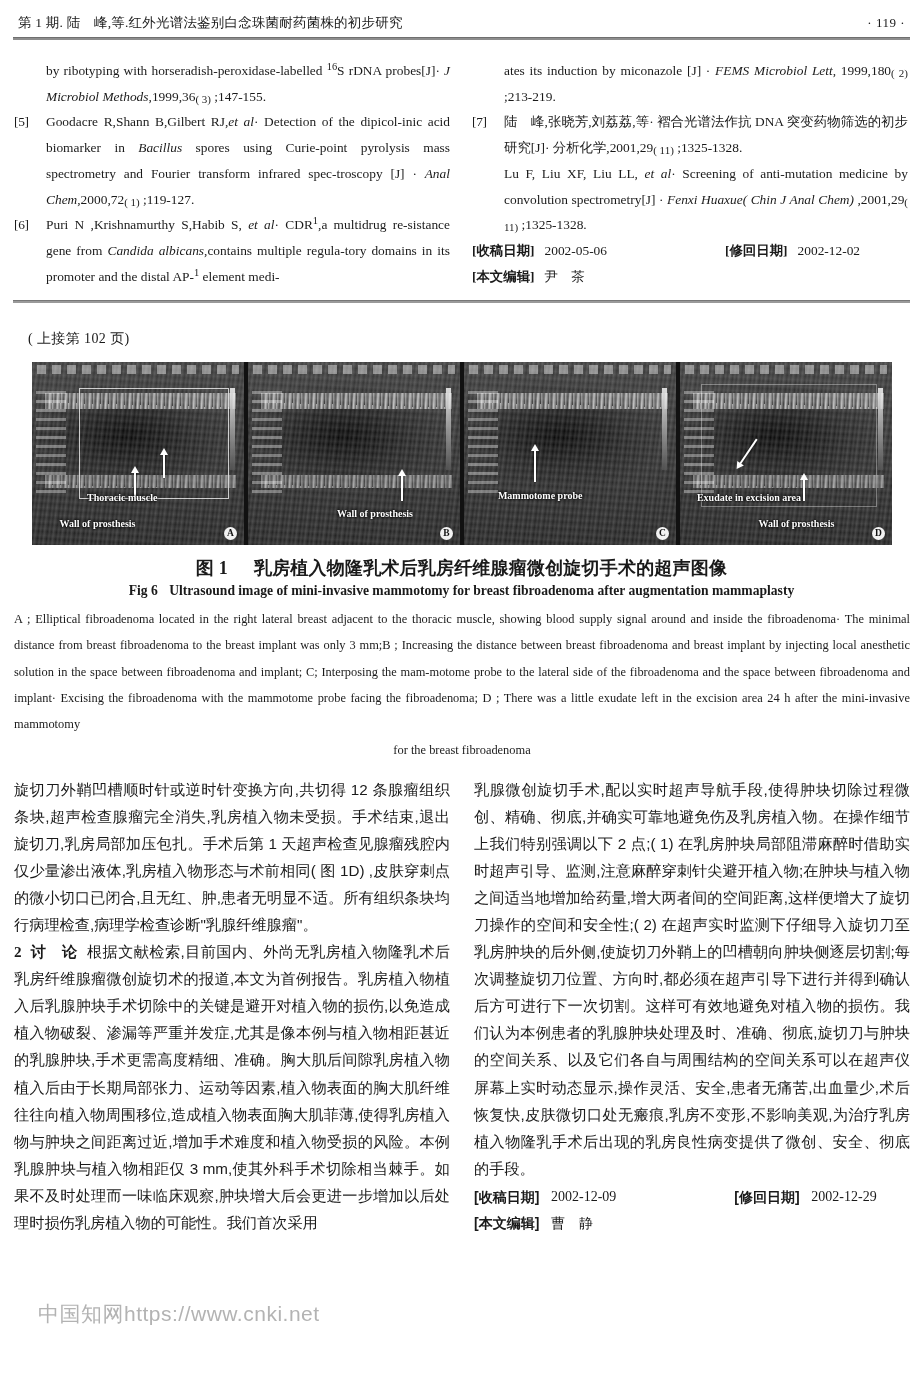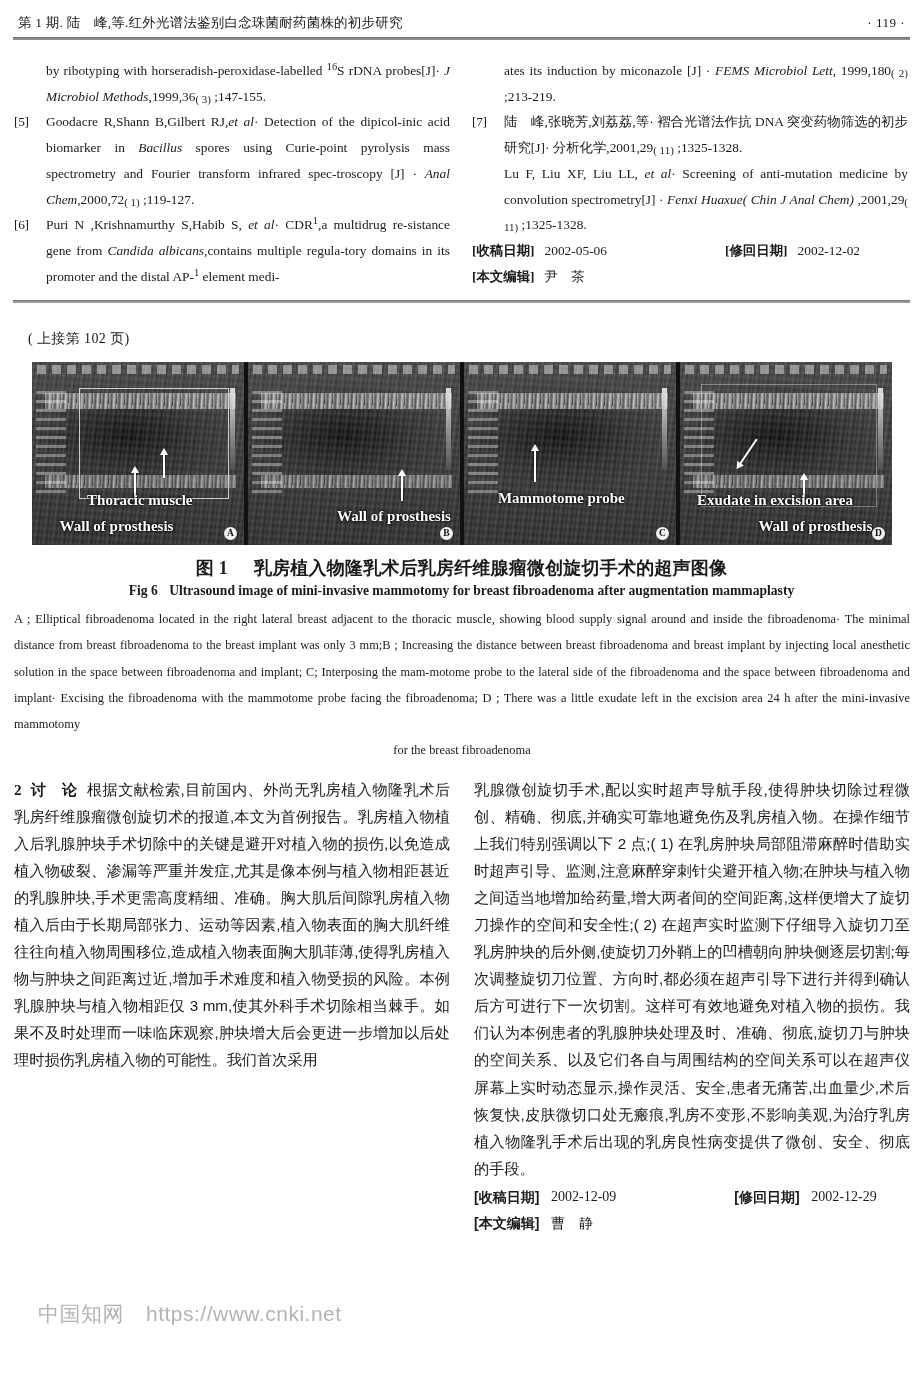--- a/index.html
+++ b/index.html
@@ -189,21 +189,21 @@
     position: absolute;
     top: 14%; right: 9px;
     width: 5px; height: 45%;
     background: linear-gradient(#fff, #bbb 40%, #555);
     opacity: 0.8;
   }
   .us-label {
     position: absolute;
     color: #fff;
     font-family: "Liberation Serif", serif;
-    font-size: 15px;
+    font-size: 10px;
     font-weight: bold;
     text-shadow: 0 0 3px #000, 0 0 2px #000;
     white-space: nowrap;
   }
   .arrow-up {
     position: absolute;
     width: 2px;
     background: #fff;
     box-shadow: 0 0 2px #000;
   }
@@ -311,21 +311,20 @@
   }
   .body-meta .meta-line { font-size: 14px; line-height: 1.9; }
 
   
   .watermark {
     position: absolute;
     left: 38px;
     top: 1300px;
     display: flex;
     align-items: center;
-    gap: 22px;
     color: #b3b3b3;
     font-size: 21px;
     font-family: "Liberation Sans", "DejaVu Sans", sans-serif;
     letter-spacing: 0.5px;
   }
 </style>
 </head>
 <body>
 
 <div class="page">
@@ -460,20 +459,21 @@
   </div>
 
   <div class="cap-desc">
     <span>A ; Elliptical fibroadenoma located in the right lateral breast adjacent to the thoracic muscle, showing blood supply signal around and inside the fibroadenoma· The minimal distance from breast fibroadenoma to the breast implant was only 3 mm;B ; Increasing the distance between breast fibroadenoma and breast implant by injecting local anesthetic solution in the space between fibroadenoma and implant; C; Interposing the mam-motome probe to the lateral side of the fibroadenoma and the space between fibroadenoma and implant· Excising the fibroadenoma with the mammotome probe facing the fibroadenoma; D ; There was a little exudate left in the excision area 24 h after the mini-invasive mammotomy</span>
     <span class="desc-center">for the breast fibroadenoma</span>
   </div>
 
   <div class="body-cols">
 
     <div class="body-col">
+      <p>旋切刀外鞘凹槽顺时针或逆时针变换方向,共切得 12 条腺瘤组织条块,超声检查腺瘤完全消失,乳房植入物未受损。手术结束,退出旋切刀,乳房局部加压包扎。手术后第 1 天超声检查见腺瘤残腔内仅少量渗出液体,乳房植入物形态与术前相同( 图 1D) ,皮肤穿刺点的微小切口已闭合,且无红、肿,患者无明显不适。所有组织条块均行病理检查,病理学检查诊断"乳腺纤维腺瘤"。</p>
       <p><span class="sec-head num-inline">2</span><span>&nbsp;&nbsp;</span><span class="sec-head">讨　论</span><span>&nbsp;&nbsp;</span><span>根据文献检索,目前国内、外尚无乳房植入物隆乳术后乳房纤维腺瘤微创旋切术的报道,本文为首例报告。乳房植入物植入后乳腺肿块手术切除中的关键是避开对植入物的损伤,以免造成植入物破裂、渗漏等严重并发症,尤其是像本例与植入物相距甚近的乳腺肿块,手术更需高度精细、准确。胸大肌后间隙乳房植入物植入后由于长期局部张力、运动等因素,植入物表面的胸大肌纤维往往向植入物周围移位,造成植入物表面胸大肌菲薄,使得乳房植入物与肿块之间距离过近,增加手术难度和植入物受损的风险。本例乳腺肿块与植入物相距仅 3 mm,使其外科手术切除相当棘手。如果不及时处理而一味临床观察,肿块增大后会更进一步增加以后处理时损伤乳房植入物的可能性。我们首次采用</span></p>
     </div>
 
     <div class="body-col">
       <p>乳腺微创旋切手术,配以实时超声导航手段,使得肿块切除过程微创、精确、彻底,并确实可靠地避免伤及乳房植入物。在操作细节上我们特别强调以下 2 点;( 1) 在乳房肿块局部阻滞麻醉时借助实时超声引导、监测,注意麻醉穿刺针尖避开植入物;在肿块与植入物之间适当地增加给药量,增大两者间的空间距离,这样便增大了旋切刀操作的空间和安全性;( 2) 在超声实时监测下仔细导入旋切刀至乳房肿块的后外侧,使旋切刀外鞘上的凹槽朝向肿块侧逐层切割;每次调整旋切刀位置、方向时,都必须在超声引导下进行并得到确认后方可进行下一次切割。这样可有效地避免对植入物的损伤。我们认为本例患者的乳腺肿块处理及时、准确、彻底,旋切刀与肿块的空间关系、以及它们各自与周围结构的空间关系可以在超声仪屏幕上实时动态显示,操作灵活、安全,患者无痛苦,出血量少,术后恢复快,皮肤微切口处无瘢痕,乳房不变形,不影响美观,为治疗乳房植入物隆乳手术后出现的乳房良性病变提供了微创、安全、彻底的手段。</p>
       <div class="body-meta">
         <div class="meta-line">
           <span class="m-lbl">[收稿日期]</span>
           <span>&nbsp;&nbsp;&nbsp;</span>
           <span class="num-inline">2002-12-09</span>

